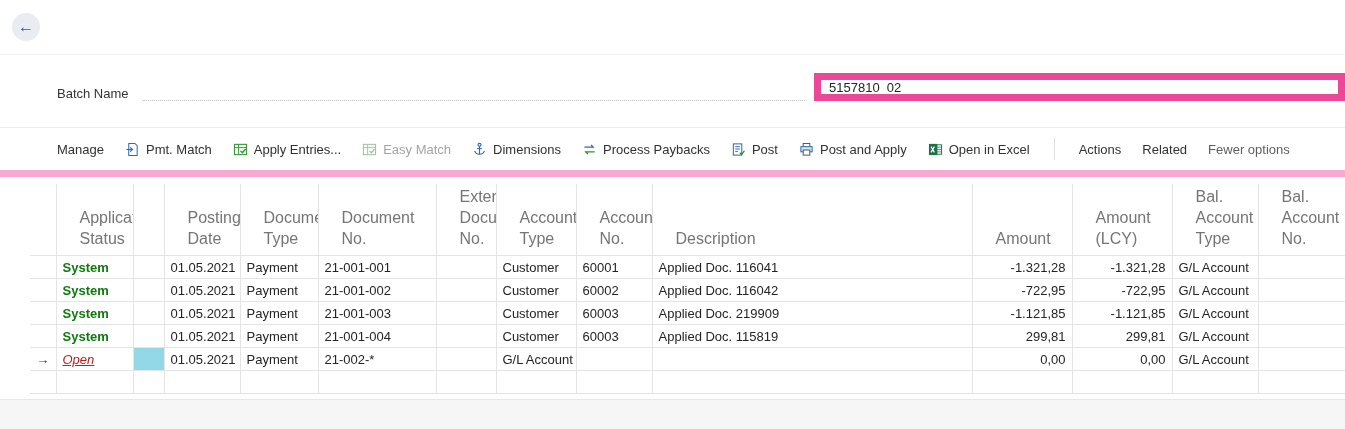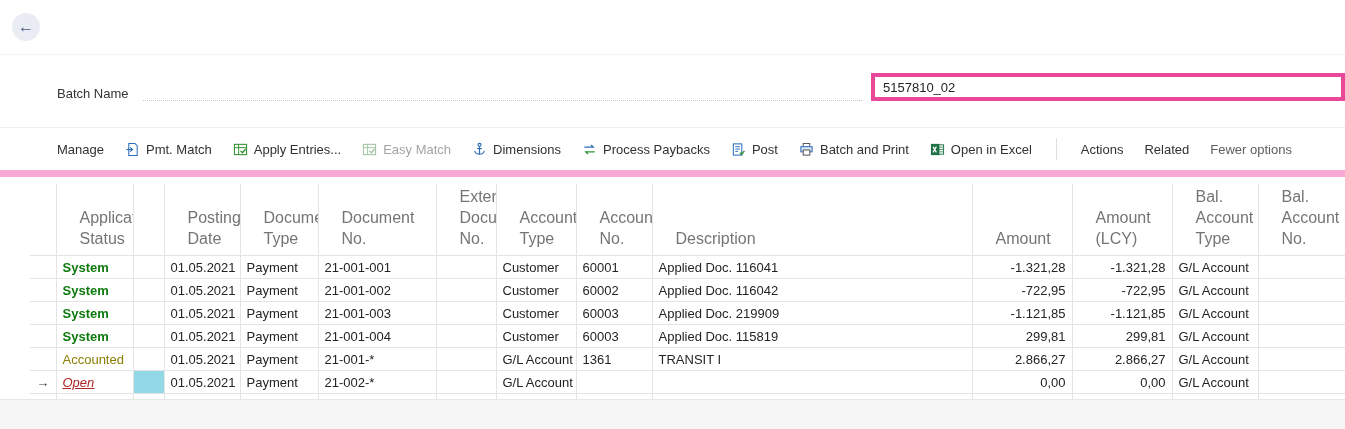--- a/index.html
+++ b/index.html
@@ -17,21 +17,21 @@
     background:#e9ecf2; color:#44597e; font-size:16px; line-height:1;
     display:flex; align-items:center; justify-content:center; cursor:pointer;
   }
   .page-title { margin-left:17px; font-size:13.5px; color:#252423; }
 
   
   .batch-row { display:flex; align-items:flex-end; margin:18px 0 4px 57px; height:28px; }
   .batch-label { font-size:13px; color:#333; white-space:nowrap; }
   .dotted-leader { flex:1; height:0; border-top:1px dotted #c6c4c2; margin:0 9px 0 14px; }
   .batch-input {
-    width:474px; height:28px; border:4px solid #ec4899; padding:0 8px;
+    width:531px; height:28px; border:7px solid #ec4899; padding:0 8px;
     font:13px "Liberation Sans","DejaVu Sans",sans-serif; color:#252423; outline:none;
   }
 
   
   .toolbar {
     margin-top:26px; padding:10px 0 10px 57px;
     border-top:1px solid #ececec; border-bottom:7px solid #f9a8d4;
     display:flex; align-items:center; gap:21px;
     font-size:13px; white-space:nowrap; color:#323130;
   }
@@ -147,21 +147,21 @@
   </span>
 
   <span class="tb-item">
     <span>
       <svg width="15" height="15" viewBox="0 0 16 16" fill="none">
           <path d="M4.5 5V1.5h7V5" stroke="#5a5a5a" stroke-width="1.1"></path>
           <rect x="2" y="5" width="12" height="5.5" fill="#dbe9f7" stroke="#2b6cb8" stroke-width="1.1"></rect>
           <rect x="4.5" y="8.5" width="7" height="5.5" fill="#fff" stroke="#5a5a5a" stroke-width="1.1"></rect>
         </svg>
     </span>
-    <span>Batch and Print</span>
+    <span>Post and Apply</span>
   </span>
 
   <span class="tb-item">
     <span>
       <svg width="15" height="15" viewBox="0 0 16 16">
           <rect x="9" y="3" width="5.5" height="10" fill="#fff" stroke="#1e7145" stroke-width="1"></rect>
           <path d="M9 5.5h5.5M9 8h5.5M9 10.5h5.5" stroke="#1e7145" stroke-width="0.8"></path>
           <rect x="1" y="2" width="9" height="12" fill="#1e7145"></rect>
           <path d="M3.2 5l3.6 6M6.8 5l-3.6 6" stroke="#fff" stroke-width="1.3"></path>
         </svg>
@@ -285,36 +285,20 @@
       <td></td>
       <td>Customer</td>
       <td>60003</td>
       <td>Applied Doc. 115819</td>
       <td class="num">299,81</td>
       <td class="num">299,81</td>
       <td>G/L Account</td>
       <td></td>
     </tr>
     <tr>
-      <td class="sel-col"></td>
-      <td class="st-accounted">Accounted</td>
-      <td></td>
-      <td>01.05.2021</td>
-      <td>Payment</td>
-      <td>21-001-*</td>
-      <td></td>
-      <td>G/L Account</td>
-      <td>1361</td>
-      <td>TRANSIT I</td>
-      <td class="num">2.866,27</td>
-      <td class="num">2.866,27</td>
-      <td>G/L Account</td>
-      <td></td>
-    </tr>
-    <tr>
       <td class="sel-col">
         <span>→</span>
       </td>
       <td class="st-open">Open</td>
       <td class="cell-marked"></td>
       <td>01.05.2021</td>
       <td>Payment</td>
       <td>21-002-*</td>
       <td></td>
       <td>G/L Account</td>

